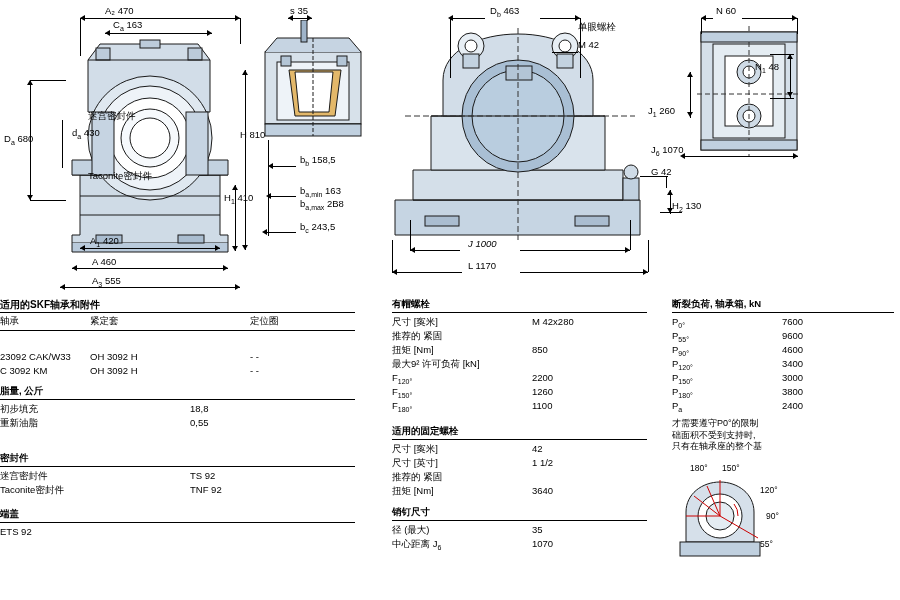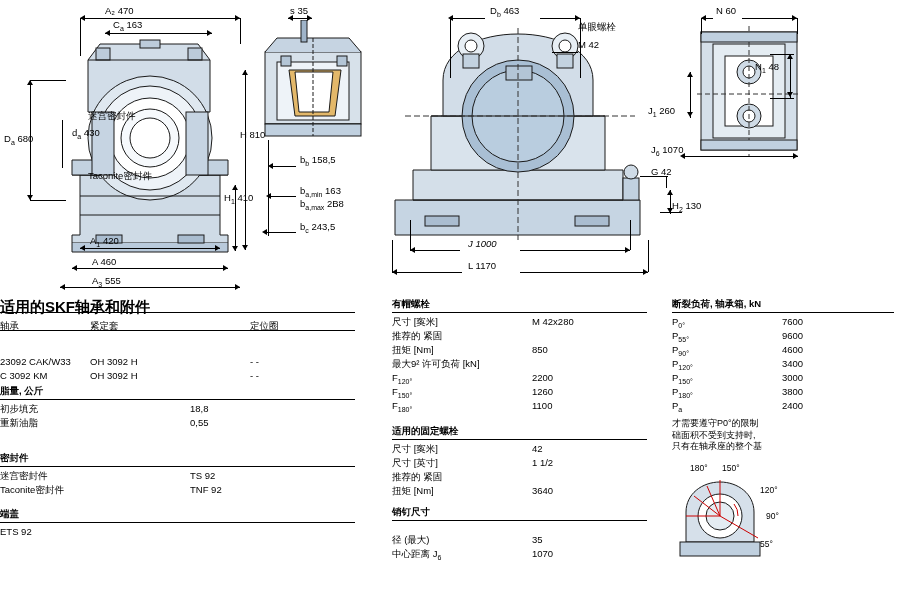--- a/index.html
+++ b/index.html
@@ -263,21 +263,21 @@
 
   <div class="dimline vline" style="left:690px;top:72px;height:46px;"></div>
   <div class="arrowU" style="left:687px;top:72px;"></div>
     <div class="arrowD" style="left:687px;top:112px;"></div>
   <div class="dimline hline" style="left:682px;top:156px;width:116px;"></div>
   <div class="arrowL" style="left:680px;top:153px;"></div>
     <div class="arrowR" style="left:793px;top:153px;"></div>
 </div>
 
 <div class="tbl" style="left:0;top:298px;width:360px;">
-  <div class="hd" style="font-size:15px;">适用的SKF轴承和附件</div>
+  <div class="hd" style="font-size:10px;">适用的SKF轴承和附件</div>
   <div class="rule" style="left:0;top:14px;width:355px;"></div>
   <div class="row" style="margin-top:3px;">
     <span class="c1">轴承</span>
     <span class="c2" style="left:90px;">紧定套</span>
     <span class="c3" style="left:250px;">定位圈</span>
   </div>
   <div class="rule" style="left:0;top:32px;width:355px;"></div>
   <div class="row" style="margin-top:22px;">
     <span class="c1">23092 CAK/W33</span>
     <span class="c2" style="left:90px;">OH 3092 H</span>
@@ -372,21 +372,21 @@
   </div>
   <div class="row">
     <span class="c1">扭矩 [Nm]</span>
     <span class="c2" style="left:140px;">3640</span>
   </div>
 </div>
 
 <div class="tbl" style="left:392px;top:506px;width:260px;">
   <div class="hd">销钉尺寸</div>
   <div class="rule" style="left:0;top:14px;width:255px;"></div>
-  <div class="row" style="margin-top:15px;">
+  <div class="row" style="margin-top:5px;">
     <span class="c1">径 (最大)</span>
     <span class="c2" style="left:140px;">35</span>
   </div>
   <div class="row">
     <span class="c1">中心距离 J<span class="sub">6</span></span>
     <span class="c2" style="left:140px;">1070</span>
   </div>
 </div>
 
 <div class="tbl" style="left:672px;top:298px;width:225px;">

